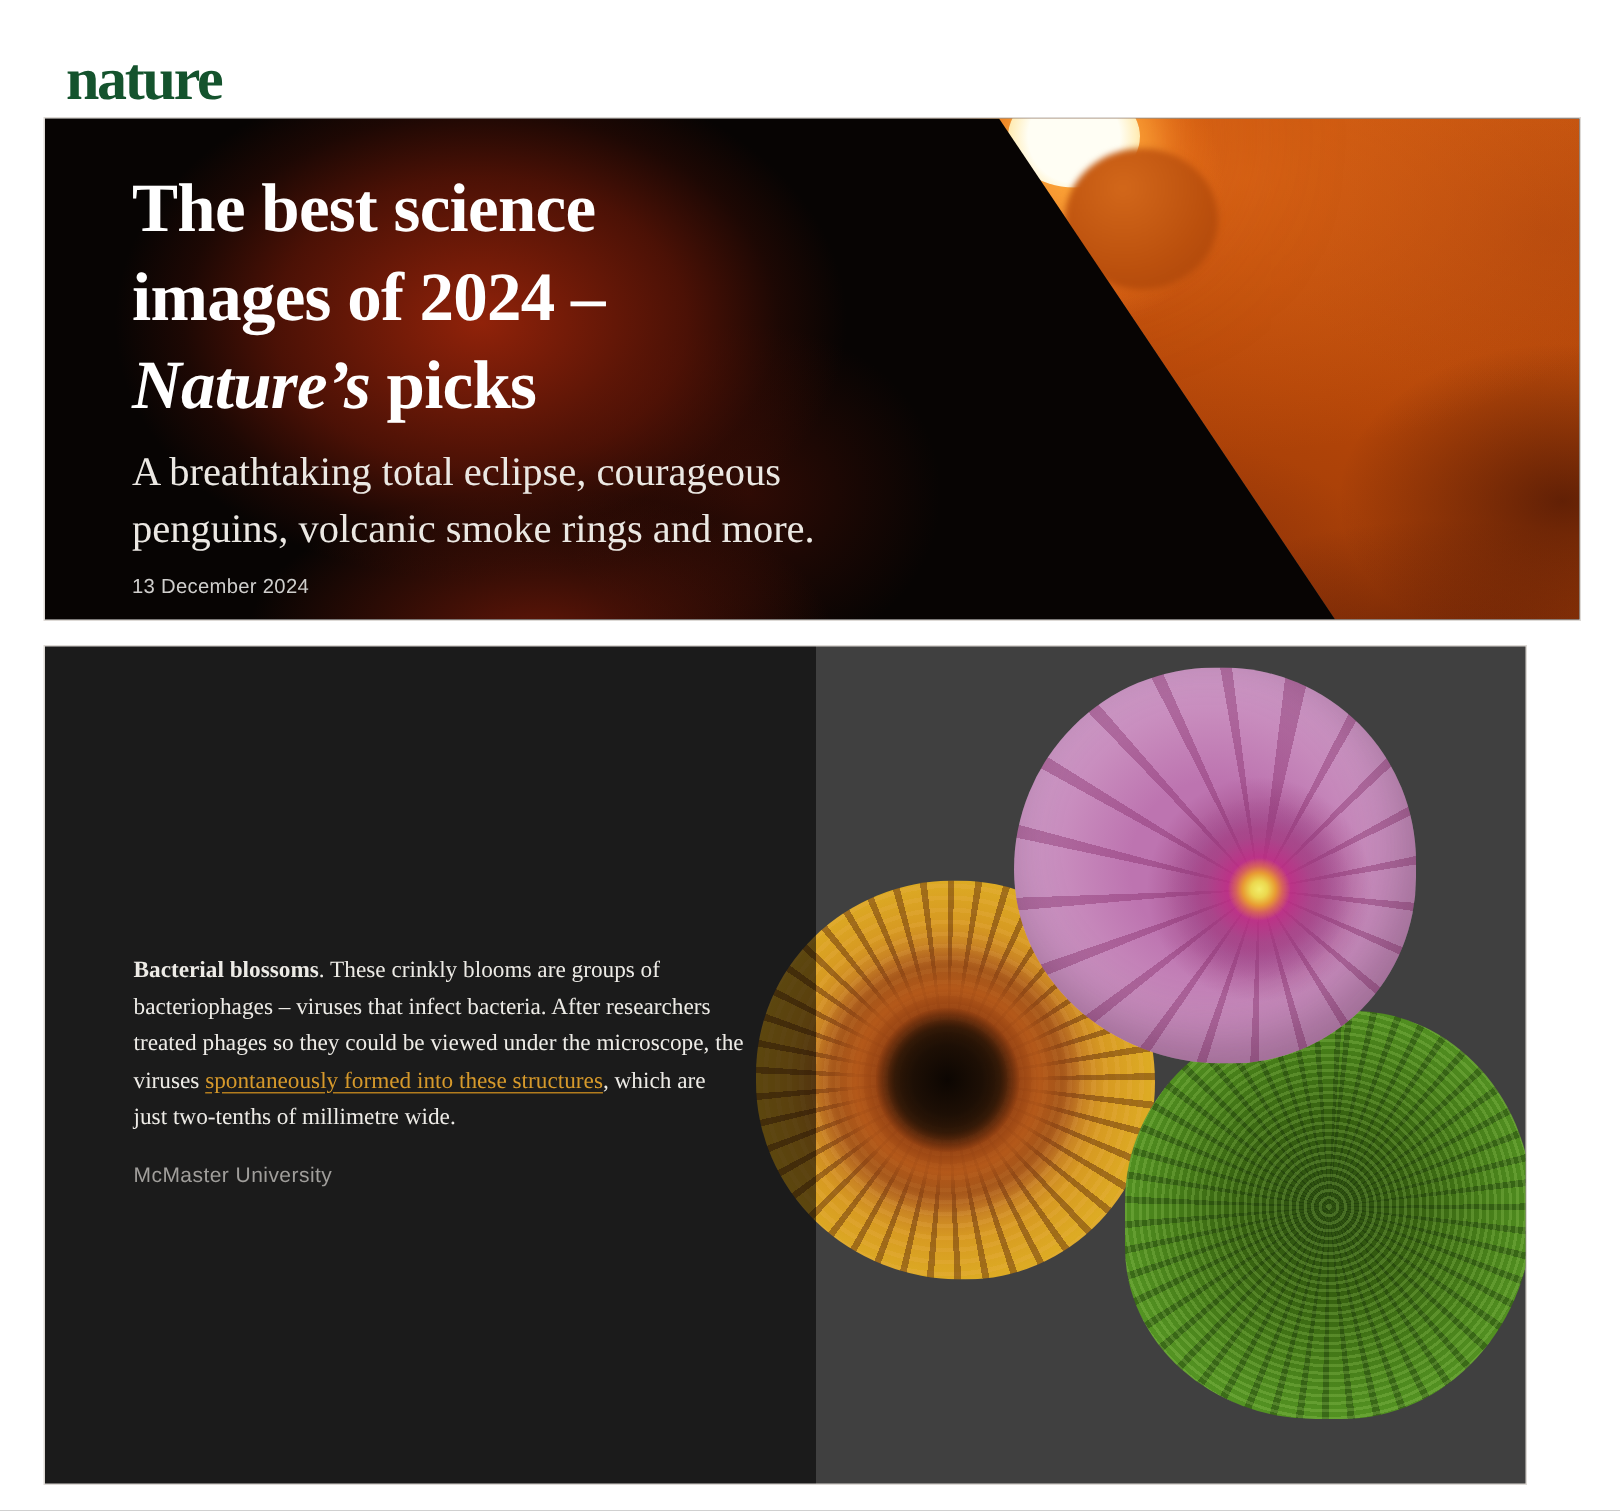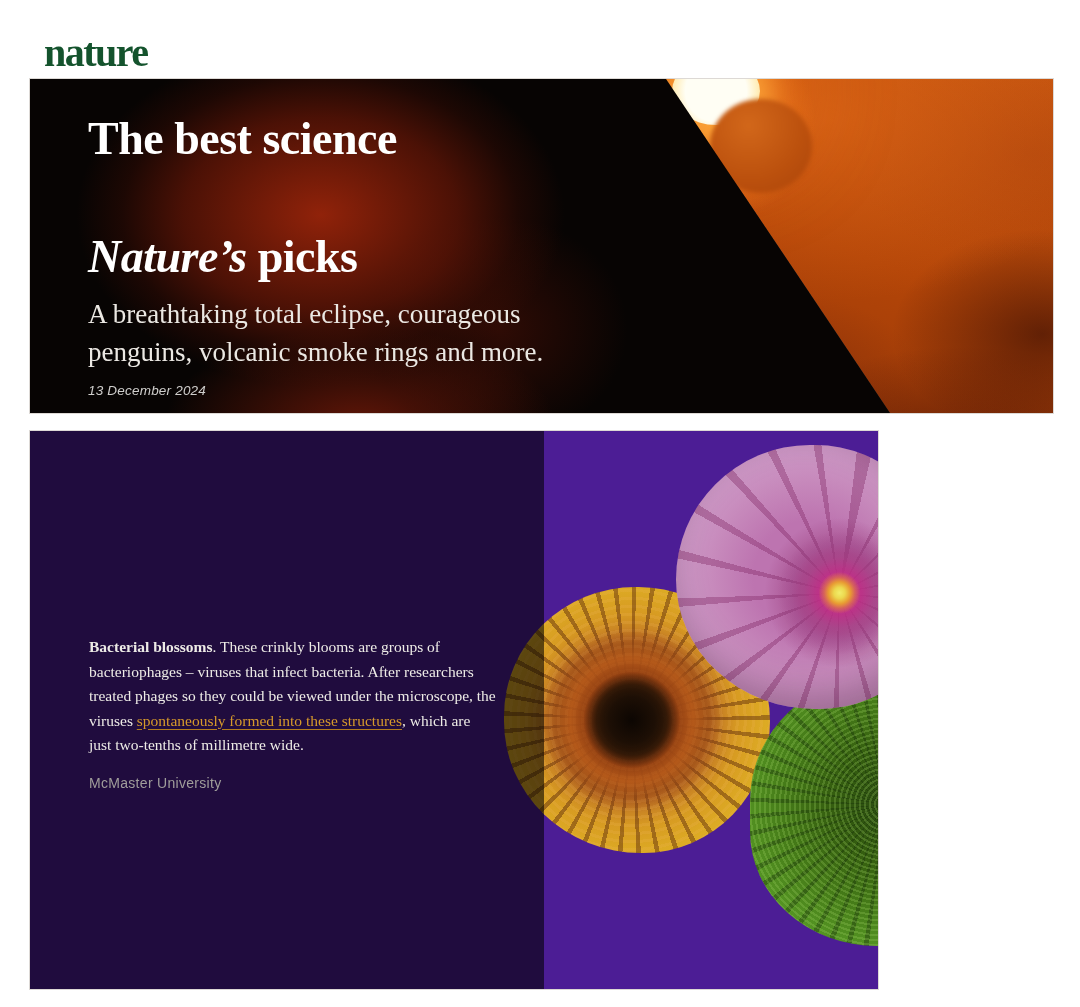--- a/index.html
+++ b/index.html
@@ -46,25 +46,25 @@
       #070403; }
   .hero-red-glow { position:absolute; left:10px; top:-70px; width:610px; height:490px;
     background:radial-gradient(ellipse 50% 44% at 46% 42%, rgba(152,36,10,0.95),
                rgba(112,24,7,0.65) 45%, rgba(70,15,5,0.35) 65%, rgba(70,15,5,0) 80%); }
   .hero-content { position:relative; z-index:5; padding:30px 0 0 58px; }
   .hero-content h1 { font-family:"Liberation Serif", serif; font-weight:bold;
     font-size:46px; line-height:59px; letter-spacing:-0.5px; color:#ffffff; }
   .hero-content h1 em { font-style:italic;text-align:center; }
   .subtitle { font-family:"Liberation Serif", serif; font-size:27px; line-height:38px;
     color:#ebe8e3; margin-top:9px; }
-  .pub-date { font-size:13.5px; color:#cfcecc; margin-top:12px; letter-spacing:0.2px;font-style:italic; }
+  .pub-date { font-size:13.5px; color:#cfcecc; margin-top:12px; letter-spacing:0.2px; }
 
   
-  .story { position:relative; margin:18px 27px 0 30px; width:848px; height:558px;
-           background:#4c1d95; overflow:hidden; box-shadow:0 0 0 1px rgba(170,160,150,0.4); }
+  .story { position:relative; margin:18px 27px 0 30px; width:987px; height:558px;
+           background:#404040; overflow:hidden; box-shadow:0 0 0 1px rgba(170,160,150,0.4); }
   .blooms { position:absolute; inset:0; }
   .bloom { position:absolute; }
   .bloom-orange { left:474px; top:156px; width:266px; height:266px; z-index:1;
     border-radius:50% 50% 48% 52% / 49% 51% 50% 50%;
     background:
       radial-gradient(circle at 48% 50%, #0c0602 0%, #1d0f05 12%, rgba(42,21,6,0.9) 18%, rgba(42,21,6,0) 25%),
       radial-gradient(circle at 48% 50%, rgba(0,0,0,0) 13%, rgba(148,62,17,0.85) 22%, rgba(188,92,27,0.8) 32%, rgba(152,70,20,0.5) 40%, rgba(152,70,20,0) 48%),
       repeating-conic-gradient(from 0deg at 48% 50%, rgba(88,38,8,0.45) 0deg 2deg, rgba(0,0,0,0) 2deg 8deg),
       repeating-radial-gradient(circle at 48% 50%, rgba(240,180,90,0.18) 0 3px, rgba(0,0,0,0) 3px 8px),
       radial-gradient(circle at 48% 50%, #3a1c07 16%, #8a4412 30%, #c07426 42%, #d79a22 55%, #ddab24 70%, #d29a1c 86%, #c18818 100%); }
@@ -106,21 +106,21 @@
 </header>
 
 <section class="hero">
   <div class="hero-orange"></div>
   <div class="hero-sun"></div>
   <div class="hero-sun-bite"></div>
   <div class="hero-dark">
     <div class="hero-red-glow"></div>
   </div>
   <div class="hero-content">
-    <h1><span>The best science</span><br><br><em>Nature’s</em><span> picks</span></h1>
+    <h1><span>The best science</span><br><span>images of 2024 –</span><br><em>Nature’s</em><span> picks</span></h1>
     <p class="subtitle"><span>A breathtaking total eclipse, courageous</span><br><span>penguins, volcanic smoke rings and more.</span></p>
     <div class="pub-date">13 December 2024</div>
   </div>
 </section>
 
 <section class="story">
   <div class="blooms">
     <div class="bloom bloom-orange"></div>
     <div class="bloom bloom-green"></div>
     <div class="bloom bloom-pink"></div>

